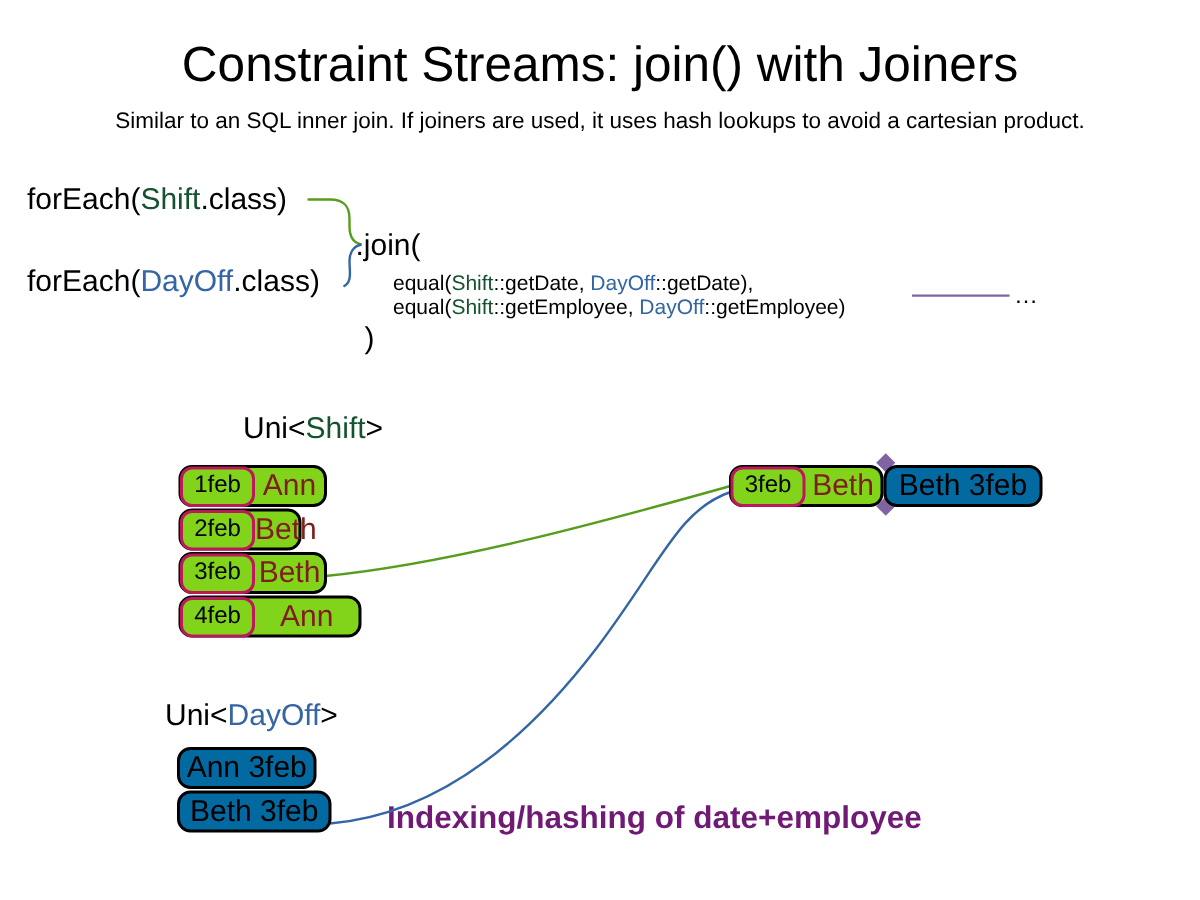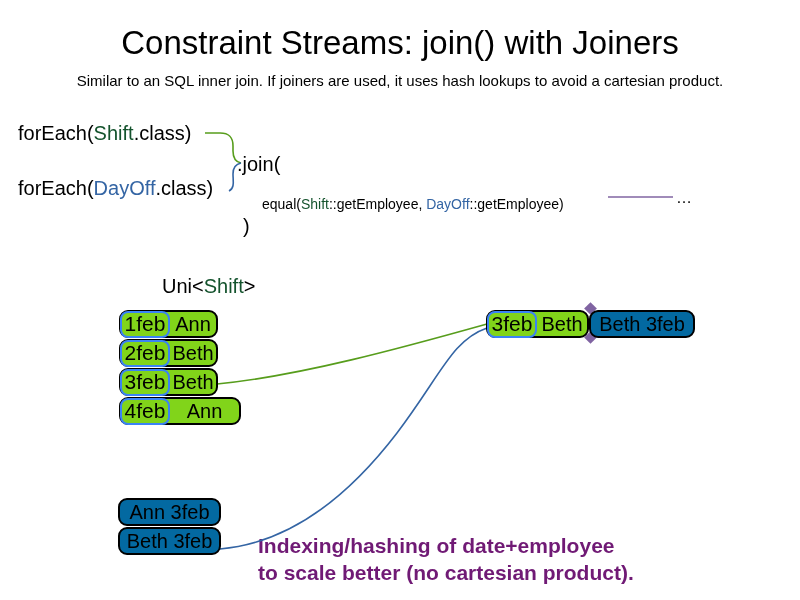--- a/index.html
+++ b/index.html
@@ -8,36 +8,36 @@
     font-family:"Liberation Sans", sans-serif;color:#000;
   }
   .abs{position:absolute;white-space:nowrap;}
   .title{top:24px;left:0;width:800px;text-align:center;font-size:33px;}
   .subtitle{top:72px;left:0;width:800px;text-align:center;font-size:15px;}
 
   .code-lg{font-size:20px;}
   .code-sm{font-size:14px;}
   .c-green{color:#14532d;}
   .c-blue{color:#3465a4;}
-  .c-orange{color:#000000;}
+  .c-orange{color:#7f1d1d;}
 
   .stream-label{font-size:20px;}
 
   .row{
     position:absolute;height:28px;box-sizing:border-box;
     border:2px solid #000;border-radius:9px;
     display:flex;align-items:center;z-index:2;
   }
   .row.green{background:#81d41a;}
   .row.blue{background:#0369a1;justify-content:center;}
   .cell-date{
     box-sizing:border-box;flex:none;width:50px;height:27px;margin-left:-1px;
-    border:2px solid #3b82f6;border-radius:8px;background:#81d41a;
+    border:2px solid #be185d;border-radius:8px;background:#81d41a;
     display:flex;align-items:center;justify-content:center;
-    font-size:21px;
+    font-size:16px;
   }
   .cell-name{flex:1;text-align:center;font-size:20px;}
   .cell-plain{font-size:20px;}
 
   svg.connectors{position:absolute;left:0;top:0;z-index:1;pointer-events:none;}
   .diamond{
     position:absolute;width:9px;height:9px;background:#8064a2;
     transform:rotate(45deg);z-index:0;
   }
   .annotation{font-size:21px;line-height:27px;color:#701a75;white-space:nowrap;font-weight:bold;}
@@ -57,34 +57,35 @@
 
   <div class="abs title">Constraint Streams: join() with Joiners</div>
   <div class="abs subtitle">Similar to an SQL inner join. If joiners are used, it uses hash lookups to avoid a cartesian product.</div>
 
   <div class="abs code-lg" style="left:18px;top:122px;"><span>forEach(</span><span class="c-green">Shift</span><span>.class)</span></div>
 
   <div class="abs code-lg" style="left:18px;top:177px;"><span>forEach(</span><span class="c-blue">DayOff</span><span>.class)</span></div>
 
   <div class="abs code-lg" style="left:237px;top:153px;">.join(</div>
 
+  <div class="abs code-sm" style="left:262px;top:180px;"><span>equal(</span><span class="c-green">Shift</span><span>::getDate, </span><span class="c-blue">DayOff</span><span>::getDate),</span></div>
 
   <div class="abs code-sm" style="left:262px;top:196px;"><span>equal(</span><span class="c-green">Shift</span><span>::getEmployee, </span><span class="c-blue">DayOff</span><span>::getEmployee)</span></div>
 
   <div class="abs code-lg" style="left:243px;top:215px;">)</div>
 
   <div class="abs" style="left:676px;top:189px;font-size:16px;">…</div>
 
   <div class="abs stream-label" style="left:122px;top:275px;margin-left:40px;"><span>Uni&lt;</span><span class="c-green">Shift</span><span>&gt;</span></div>
 
   <div class="row green" style="left:119px;top:310px;width:99px;">
     <span class="cell-date">1feb</span>
     <span class="cell-name c-orange">Ann</span>
   </div>
-  <div class="row green" style="left:119px;top:339px;width:99px;">
+  <div class="row green" style="left:119px;top:339px;width:82px;">
     <span class="cell-date">2feb</span>
     <span class="cell-name c-orange">Beth</span>
   </div>
   <div class="row green" style="left:119px;top:368px;width:99px;">
     <span class="cell-date">3feb</span>
     <span class="cell-name c-orange">Beth</span>
   </div>
   <div class="row green" style="left:119px;top:397px;width:122px;">
     <span class="cell-date">4feb</span>
     <span class="cell-name c-orange">Ann</span>
@@ -95,26 +96,26 @@
   <div class="diamond" style="left:586px;top:333px;"></div>
 
   <div class="row green" style="left:486px;top:310px;width:103px;">
     <span class="cell-date">3feb</span>
     <span class="cell-name c-orange">Beth</span>
   </div>
   <div class="row blue" style="left:589px;top:310px;width:106px;">
     <span class="cell-plain">Beth 3feb</span>
   </div>
 
+  <div class="abs stream-label" style="left:110px;top:466px;"><span>Uni&lt;</span><span class="c-blue">DayOff</span><span>&gt;</span></div>
 
-  <div class="row blue" style="left:118px;top:498px;width:103px;">
+  <div class="row blue" style="left:118px;top:498px;width:93px;">
     <span class="cell-plain">Ann 3feb</span>
   </div>
   <div class="row blue" style="left:118px;top:527px;width:103px;">
     <span class="cell-plain">Beth 3feb</span>
   </div>
 
   <div class="abs annotation" style="left:258px;top:532px;">
     <div>Indexing/hashing of date+employee</div>
-    <div>to scale better (no cartesian product).</div>
   </div>
 
 </div>
 
 </body></html>

